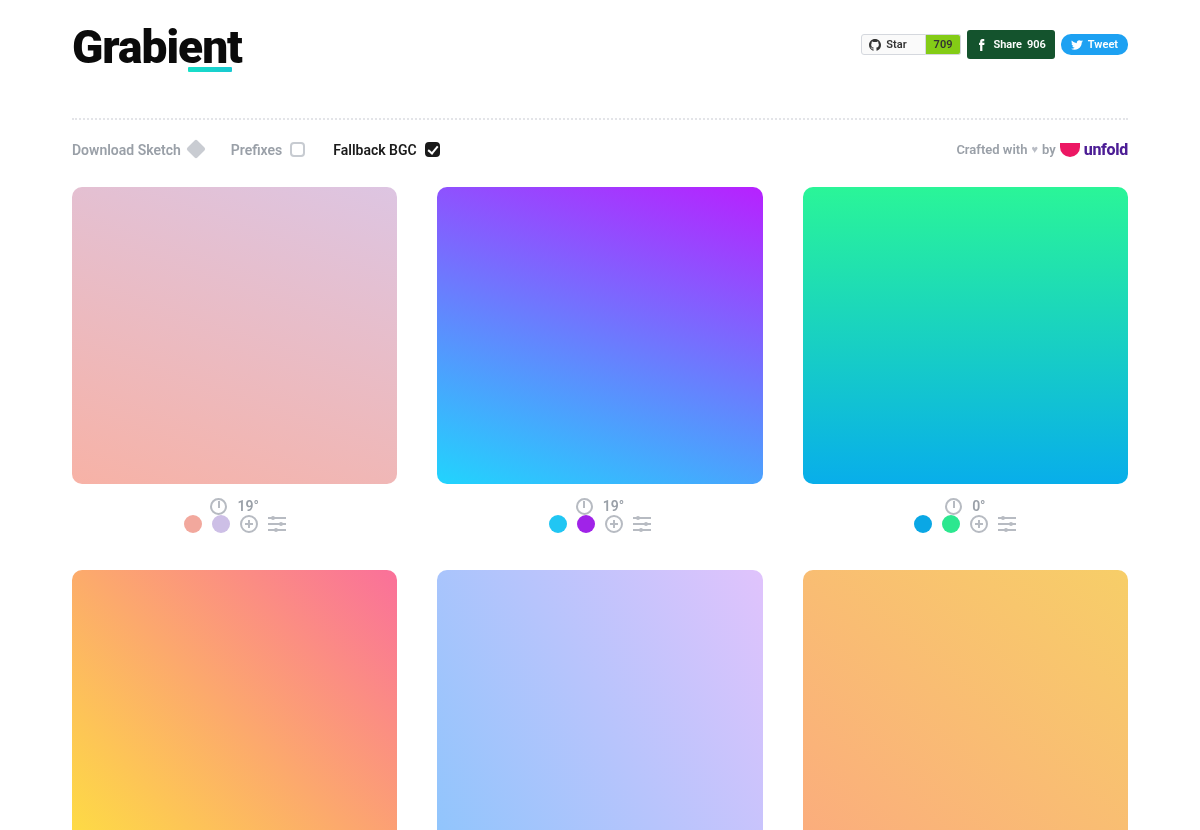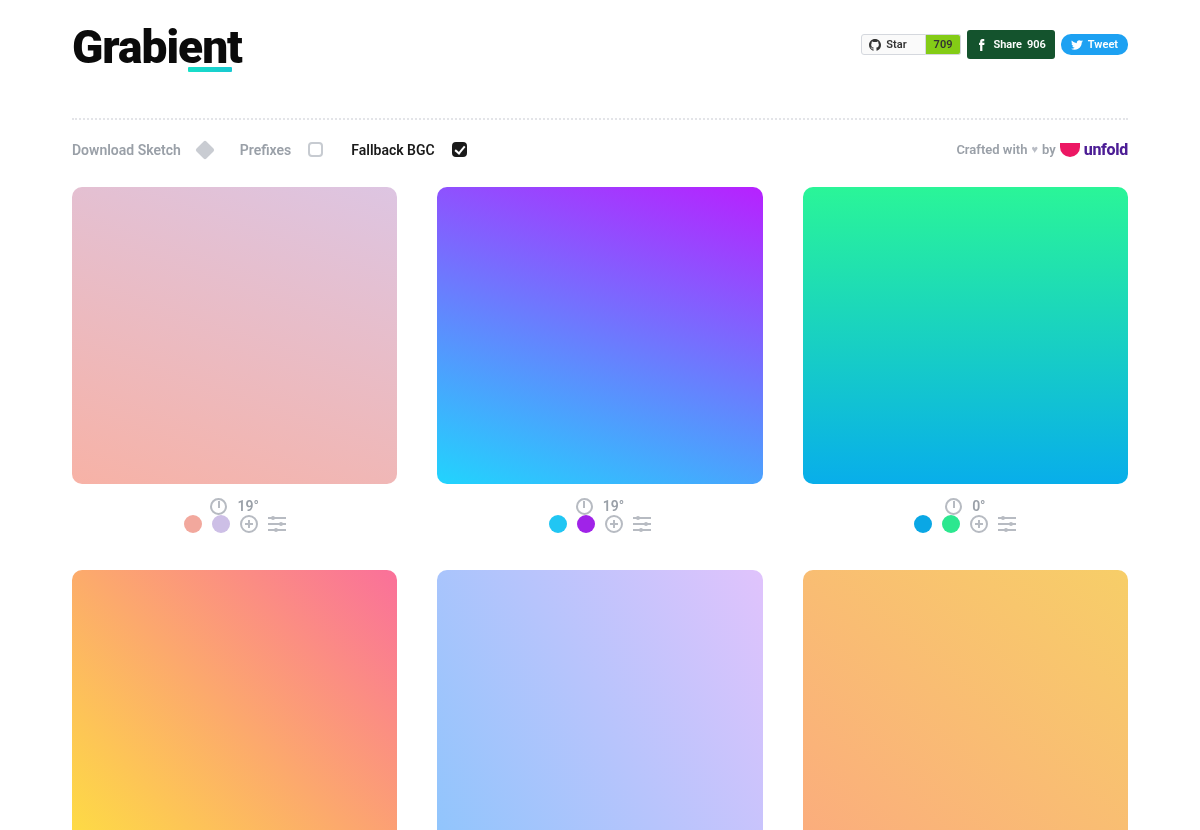--- a/index.html
+++ b/index.html
@@ -40,21 +40,21 @@
 
   .divider {
     border:none;
     border-top: 2px dotted #e3e4e8;
     margin: 28px 0 20px 0;
   }
 
   
   .toolbar { display:flex; align-items:center; justify-content:space-between; font-size:14px; color:#9aa0a8; font-weight:600; margin-bottom: 28px;}
   .toolbar-left { display:flex; align-items:center; gap:28px;}
-  .tItem { display:flex; align-items:center; gap:17px; cursor:pointer;}
+  .tItem { display:flex; gap:8px; cursor:pointer;}
   .tItem.dark { color:#1a1a1a; }
   .diamond-icon { width:14px;height:14px; transform: rotate(45deg); background:#c9ccd2; border-radius:2px;}
   .checkbox { width:15px;height:15px; border:2px solid #c7cbd1; border-radius:4px; display:inline-block;}
   .checkbox.checked { background:#1a1a1a; border-color:#1a1a1a; position:relative;}
   .checkbox.checked::after{ content:""; position:absolute; left:3px; top:0px; width:4px; height:8px; border:solid #fff; border-width:0 2px 2px 0; transform:rotate(40deg);}
   .toolbar-right { display:flex; align-items:center; gap:4px; font-size:13px; color:#9aa0a8; font-weight:600;}
   .heart { color:#b9bdc5; font-size:11px;}
   .unfold-logo { width:20px;height:14px; border-radius:0 0 12px 12px; background:#ec1763; display:inline-block;}
   .unfold-text { color:#4c1d95; font-weight:800; font-size:16px; letter-spacing:-0.3px;}
 

